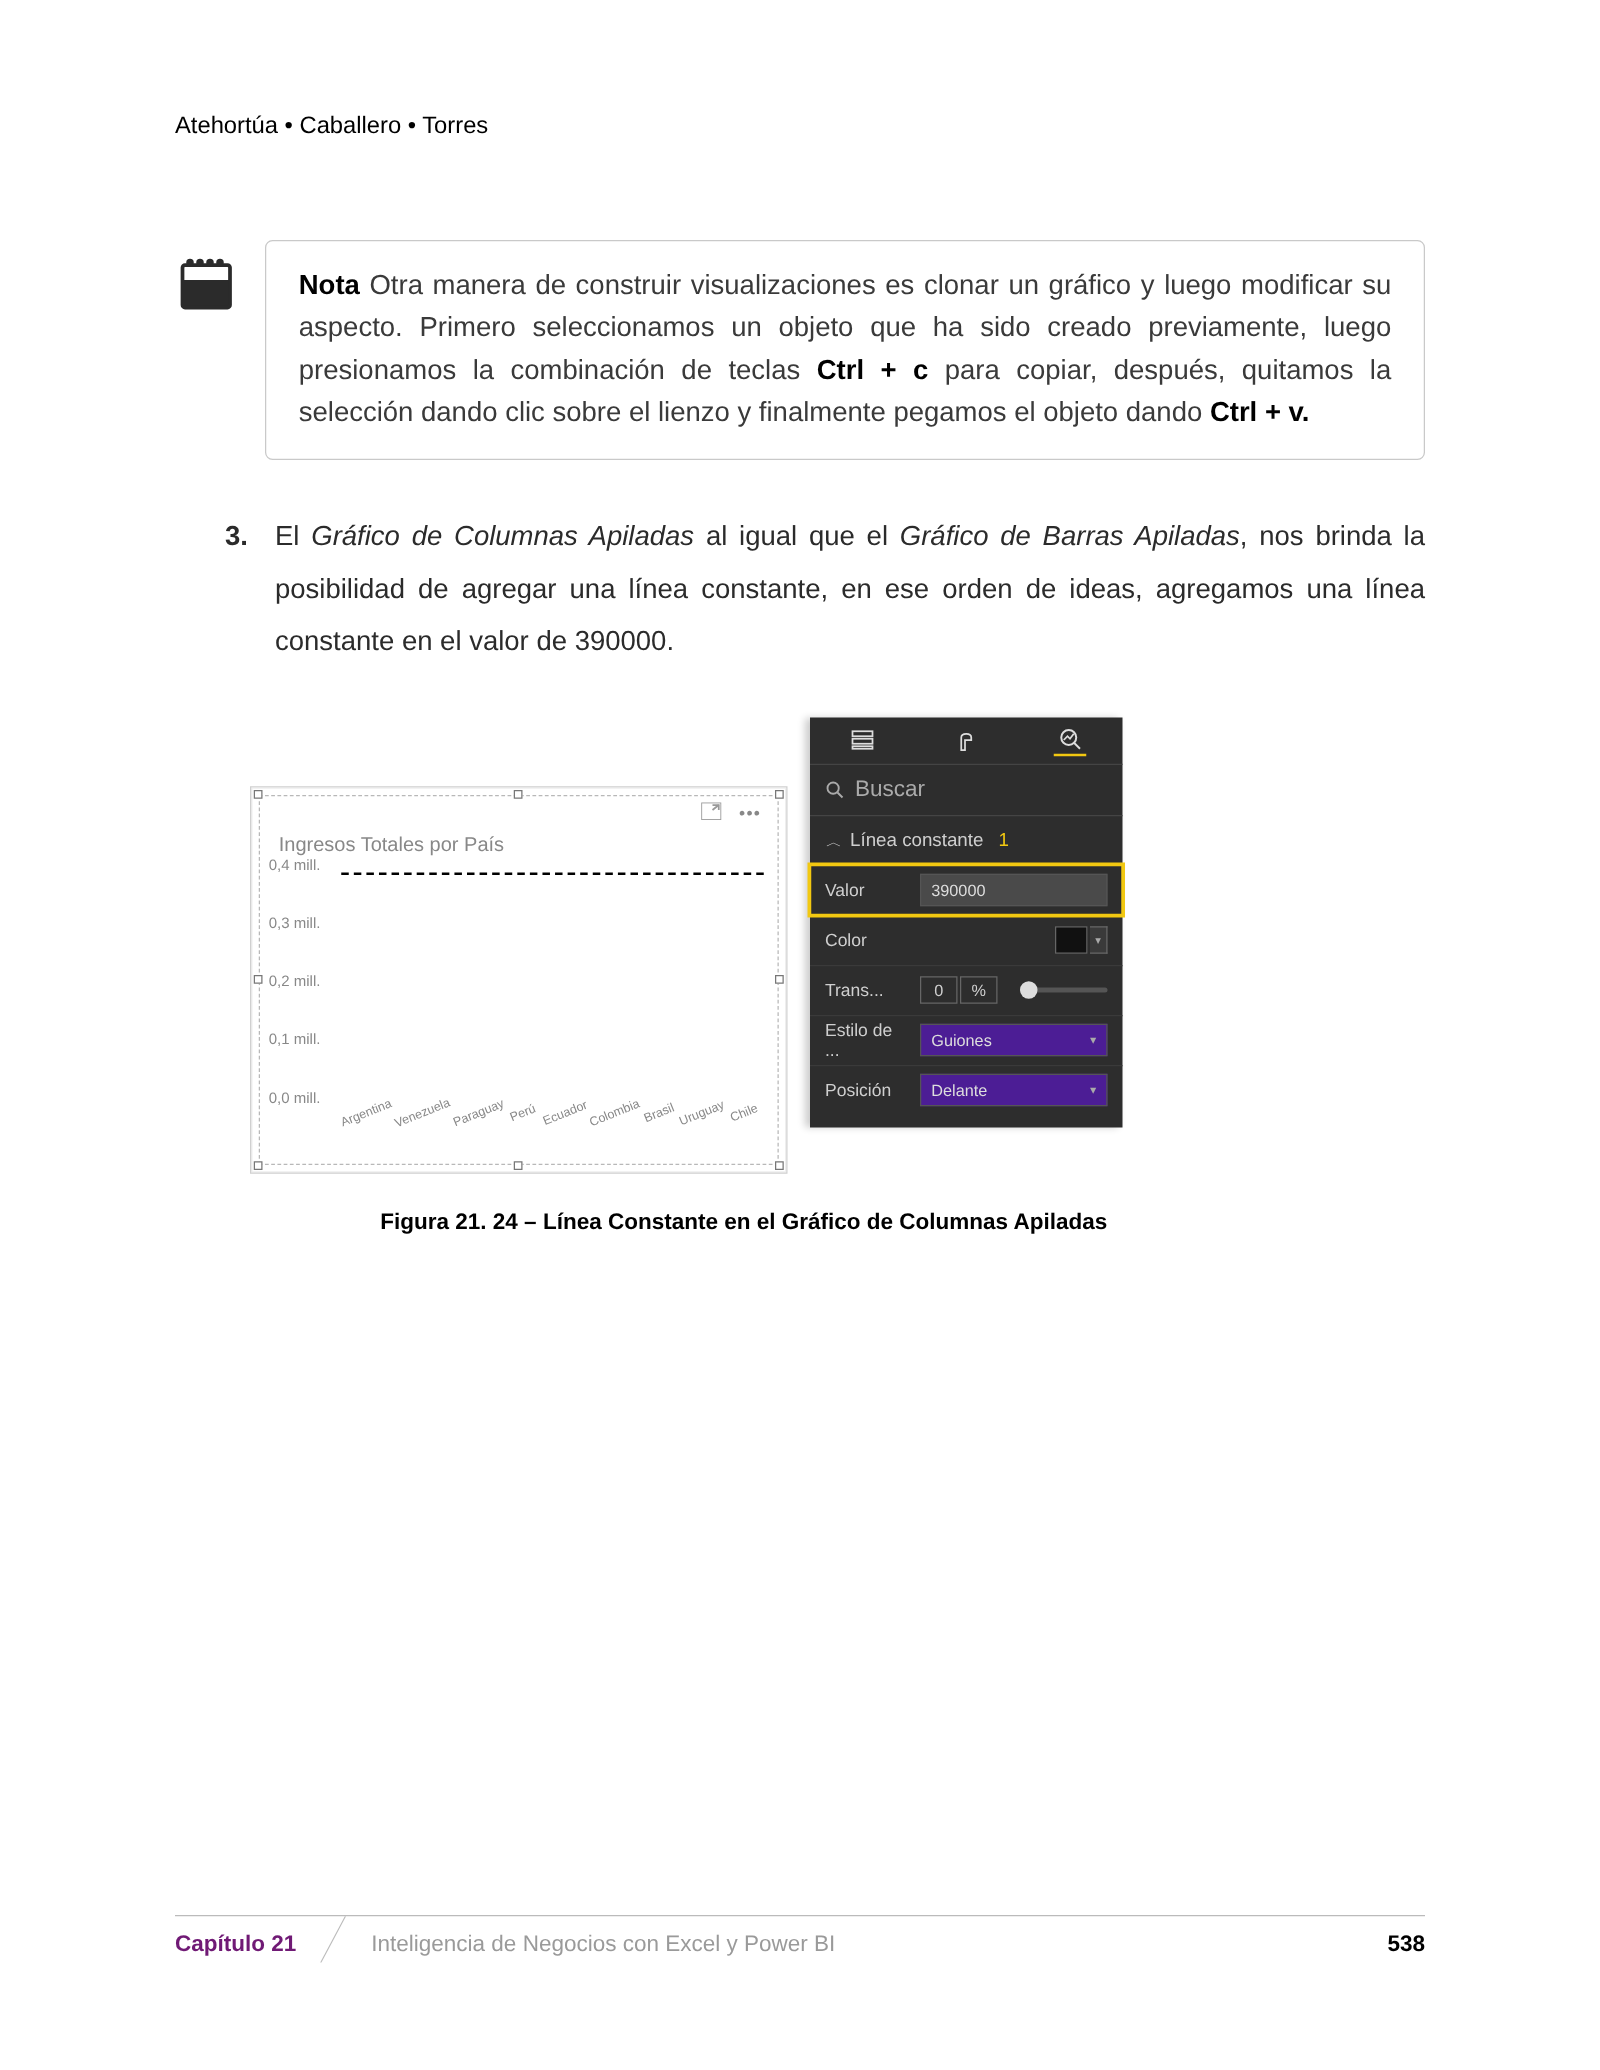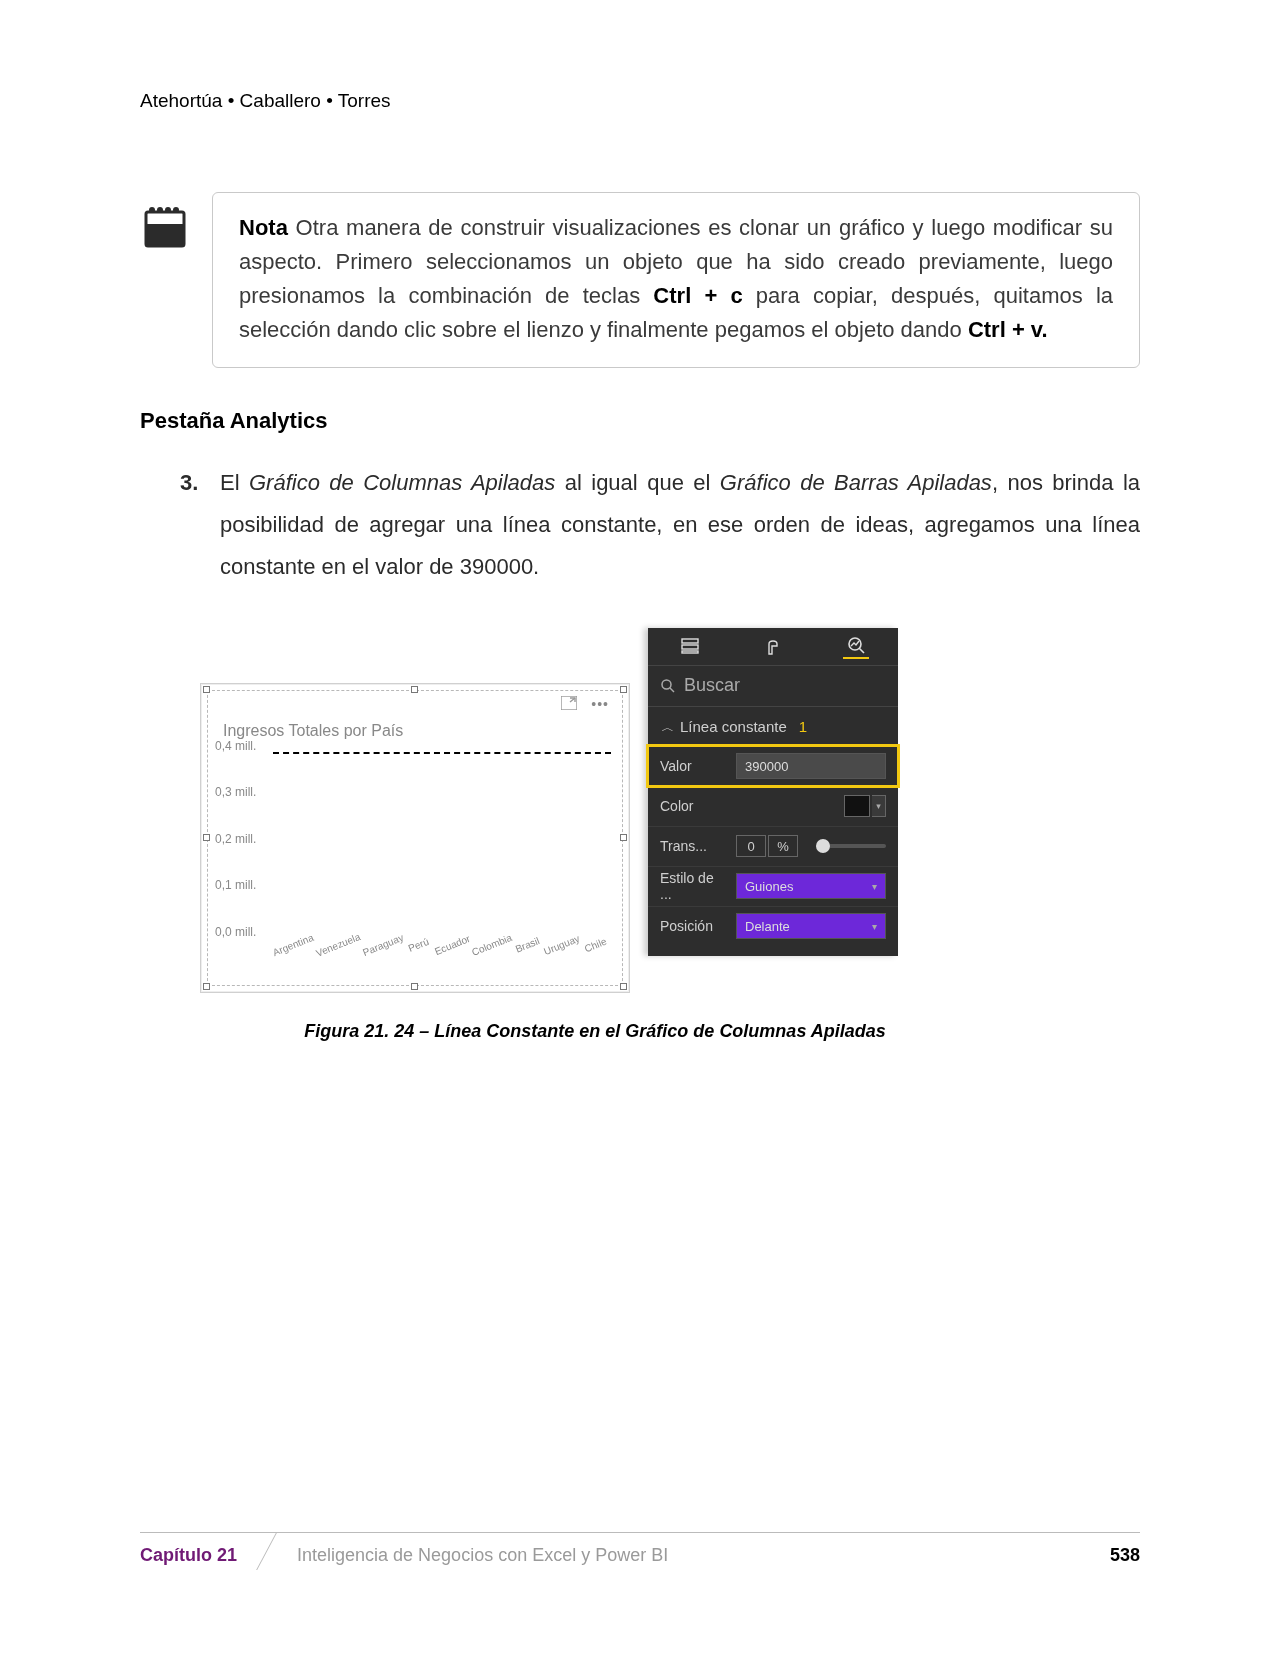--- a/index.html
+++ b/index.html
@@ -66,24 +66,24 @@
   .prop-row .lab { flex: 0 0 66px; font-size:14px; }
   .val-input { flex:1; background:#4a4a4a; border:1px solid #555; height:26px; display:flex; align-items:center; padding:0 8px; color:#ddd; font-size:13px; }
   .val-row-hl { outline:3px solid #f2c811; outline-offset:-1px; }
   .swatch { width:26px; height:22px; background:#111; border:1px solid #666; display:inline-block; }
   .swatch-row { display:flex; align-items:center; gap:2px; }
   .swatch-caret { width:14px; height:22px; background:#3a3a3a; border:1px solid #666; border-left:none; display:flex; align-items:center; justify-content:center; font-size:9px; color:#aaa;}
   .trans-row .pct { display:flex; align-items:center; gap:2px; }
   .trans-row .pct .box { width:30px; height:22px; border:1px solid #666; display:flex; align-items:center; justify-content:center; font-size:13px; }
   .slider { flex:1; height:4px; background:#555; position:relative; border-radius:2px; margin-left:8px; }
   .slider .knob { position:absolute; left:0; top:-5px; width:14px; height:14px; border-radius:50%; background:#ddd; }
-  .dd { flex:1; background:#6d28d9; border:1px solid #555; height:26px; display:flex; align-items:center; justify-content:space-between; padding:0 8px; color:#ddd; font-size:13px; }
+  .dd { flex:1; background:#4c1d95; border:1px solid #555; height:26px; display:flex; align-items:center; justify-content:space-between; padding:0 8px; color:#ddd; font-size:13px; }
   .dd .dd-caret { font-size:10px; color:#aaa; }
 
-  .fig-caption { text-align:center; font-size:18px; font-weight:700; color:#000; margin-top:28px;font-style:italic; }
+  .fig-caption { text-align:center; font-size:18px; font-weight:700; color:#000; margin-top:28px; }
 
   
   .footer { position:absolute; left:140px; right:140px; bottom:90px; border-top:1px solid #bbb; padding-top:12px; display:flex; align-items:center; font-size:18px; color:#9a9a9a; }
   .footer .chapter { font-weight:700; color:#701a75; padding-right:30px; position:relative; }
   .footer .chapter::after { content:""; position:absolute; right:0; top:-12px; bottom:-4px; width:26px; border-right:1px solid #bbb; transform: skewX(-28deg); }
   .footer .title { margin-left:30px; flex:1; color:#9a9a9a; }
   .footer .pg { font-weight:700; color:#000; }
 </style>
 </head>
 <body>
@@ -104,21 +104,20 @@
             <circle cx="28" cy="8" r="3"></circle>
             <circle cx="36" cy="8" r="3"></circle>
           </g>
       </svg>
     </div>
     <div class="note-box">
       <span class="nb-bold">Nota</span><span> Otra manera de construir visualizaciones es clonar un gráfico y luego modificar su aspecto. Primero seleccionamos un objeto que ha sido creado previamente, luego presionamos la combinación de teclas </span><span class="nb-bold">Ctrl + c</span><span> para copiar, después, quitamos la selección dando clic sobre el lienzo y finalmente pegamos el objeto dando </span><span class="nb-bold">Ctrl + v.</span>
     </div>
   </div>
 
-  <div class="section-title">Pestaña Analytics</div>
 
   <div class="num-item">
     <div class="num">3.</div>
     <div>
       <span>El </span><span class="ital">Gráfico de Columnas Apiladas</span><span> al igual que el </span><span class="ital">Gráfico de Barras Apiladas</span><span>, nos brinda la posibilidad de agregar una línea constante, en ese orden de ideas, agregamos una línea constante en el valor de 390000.</span>
     </div>
   </div>
 
   <div class="figure">
     <div class="fig-flex">

